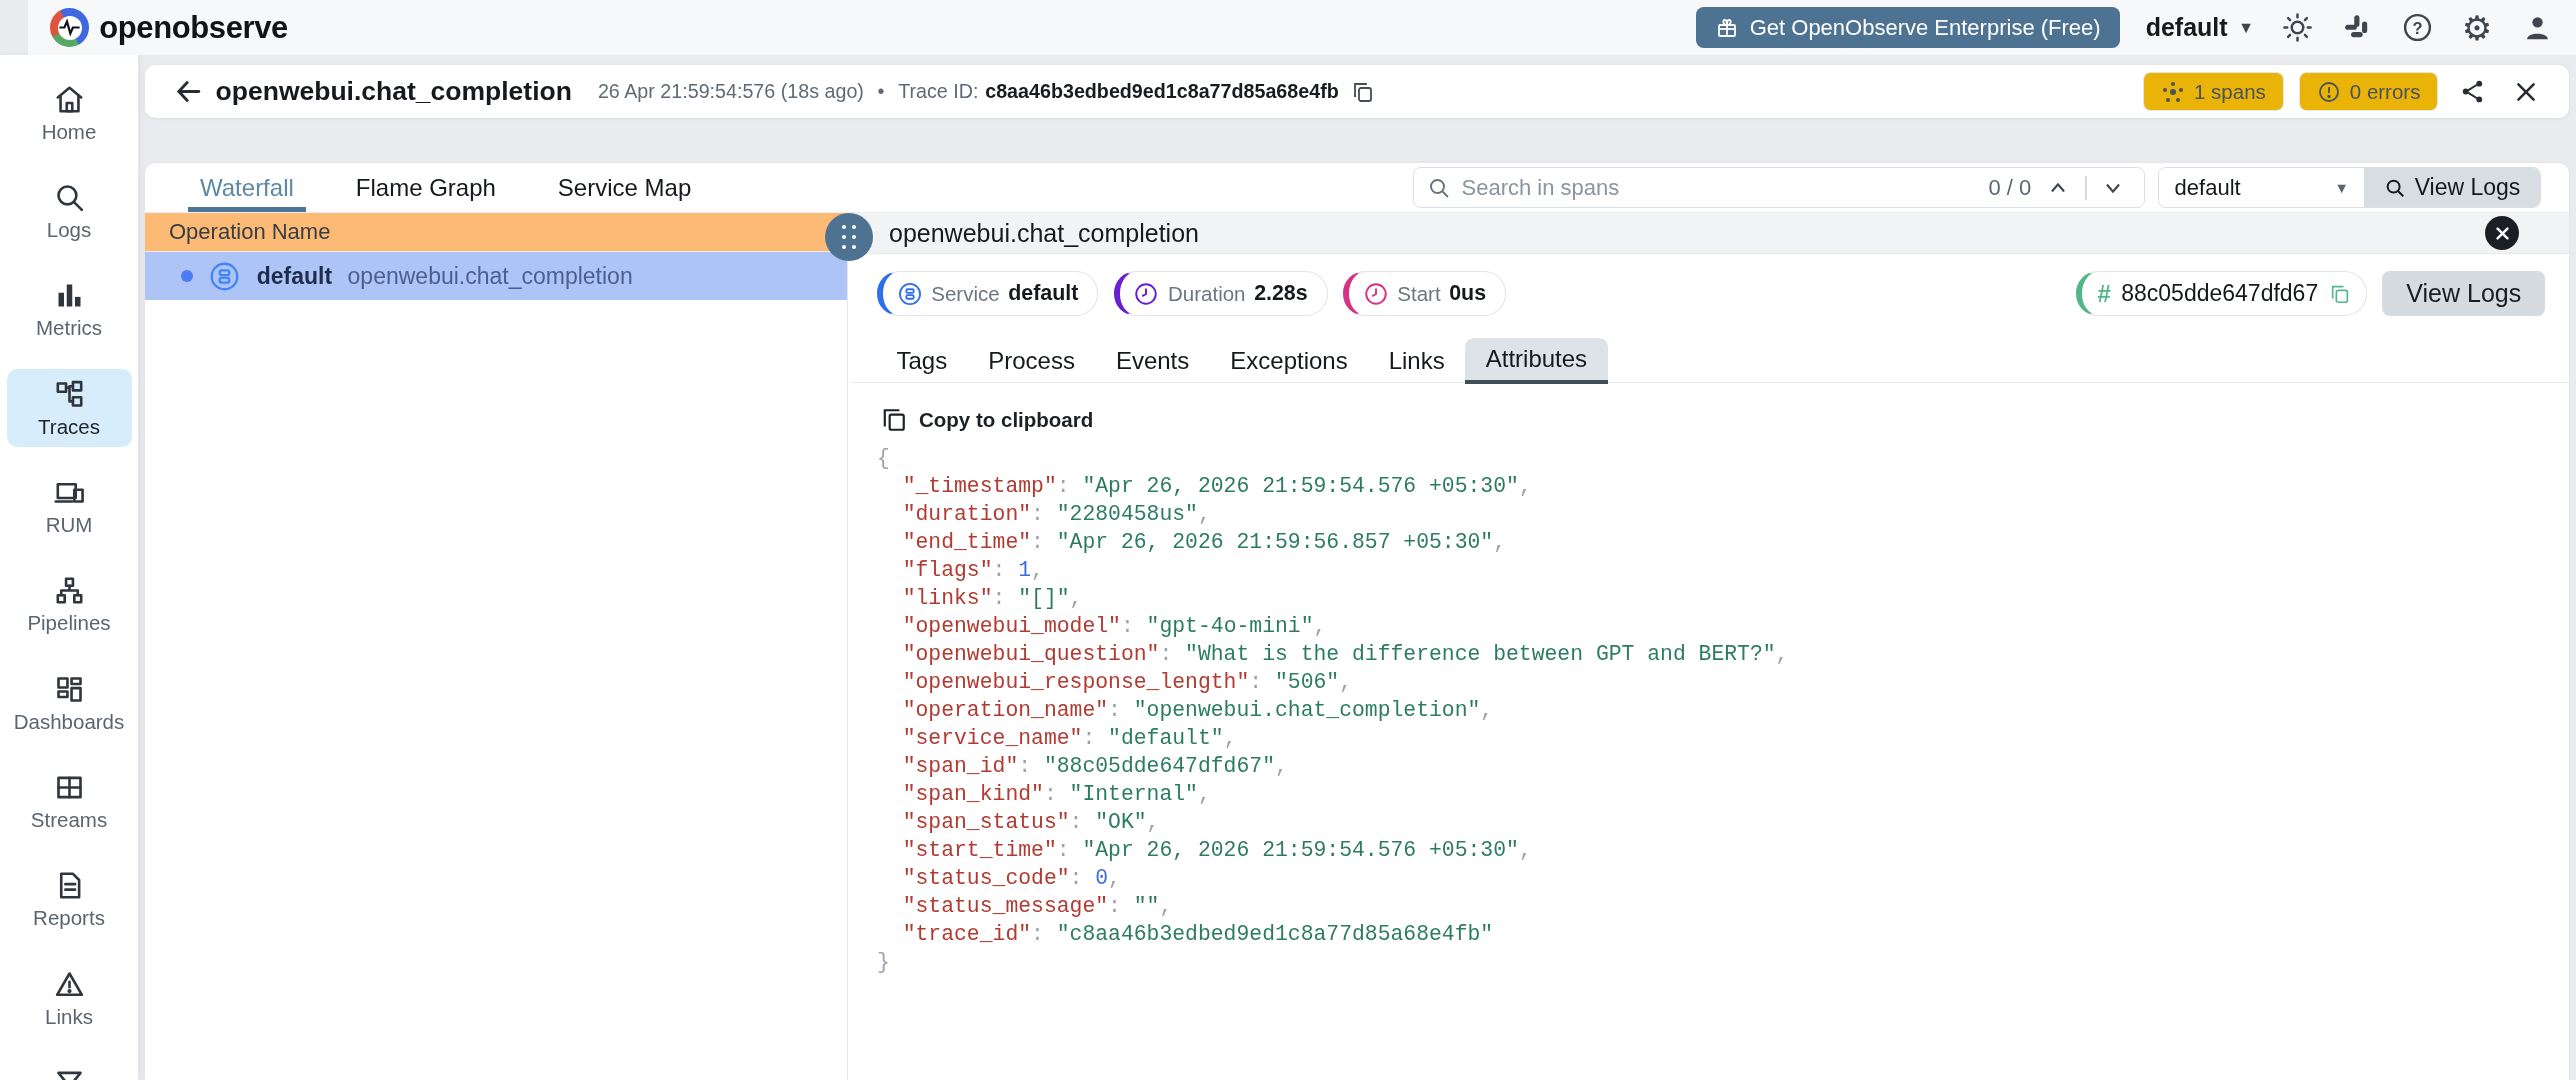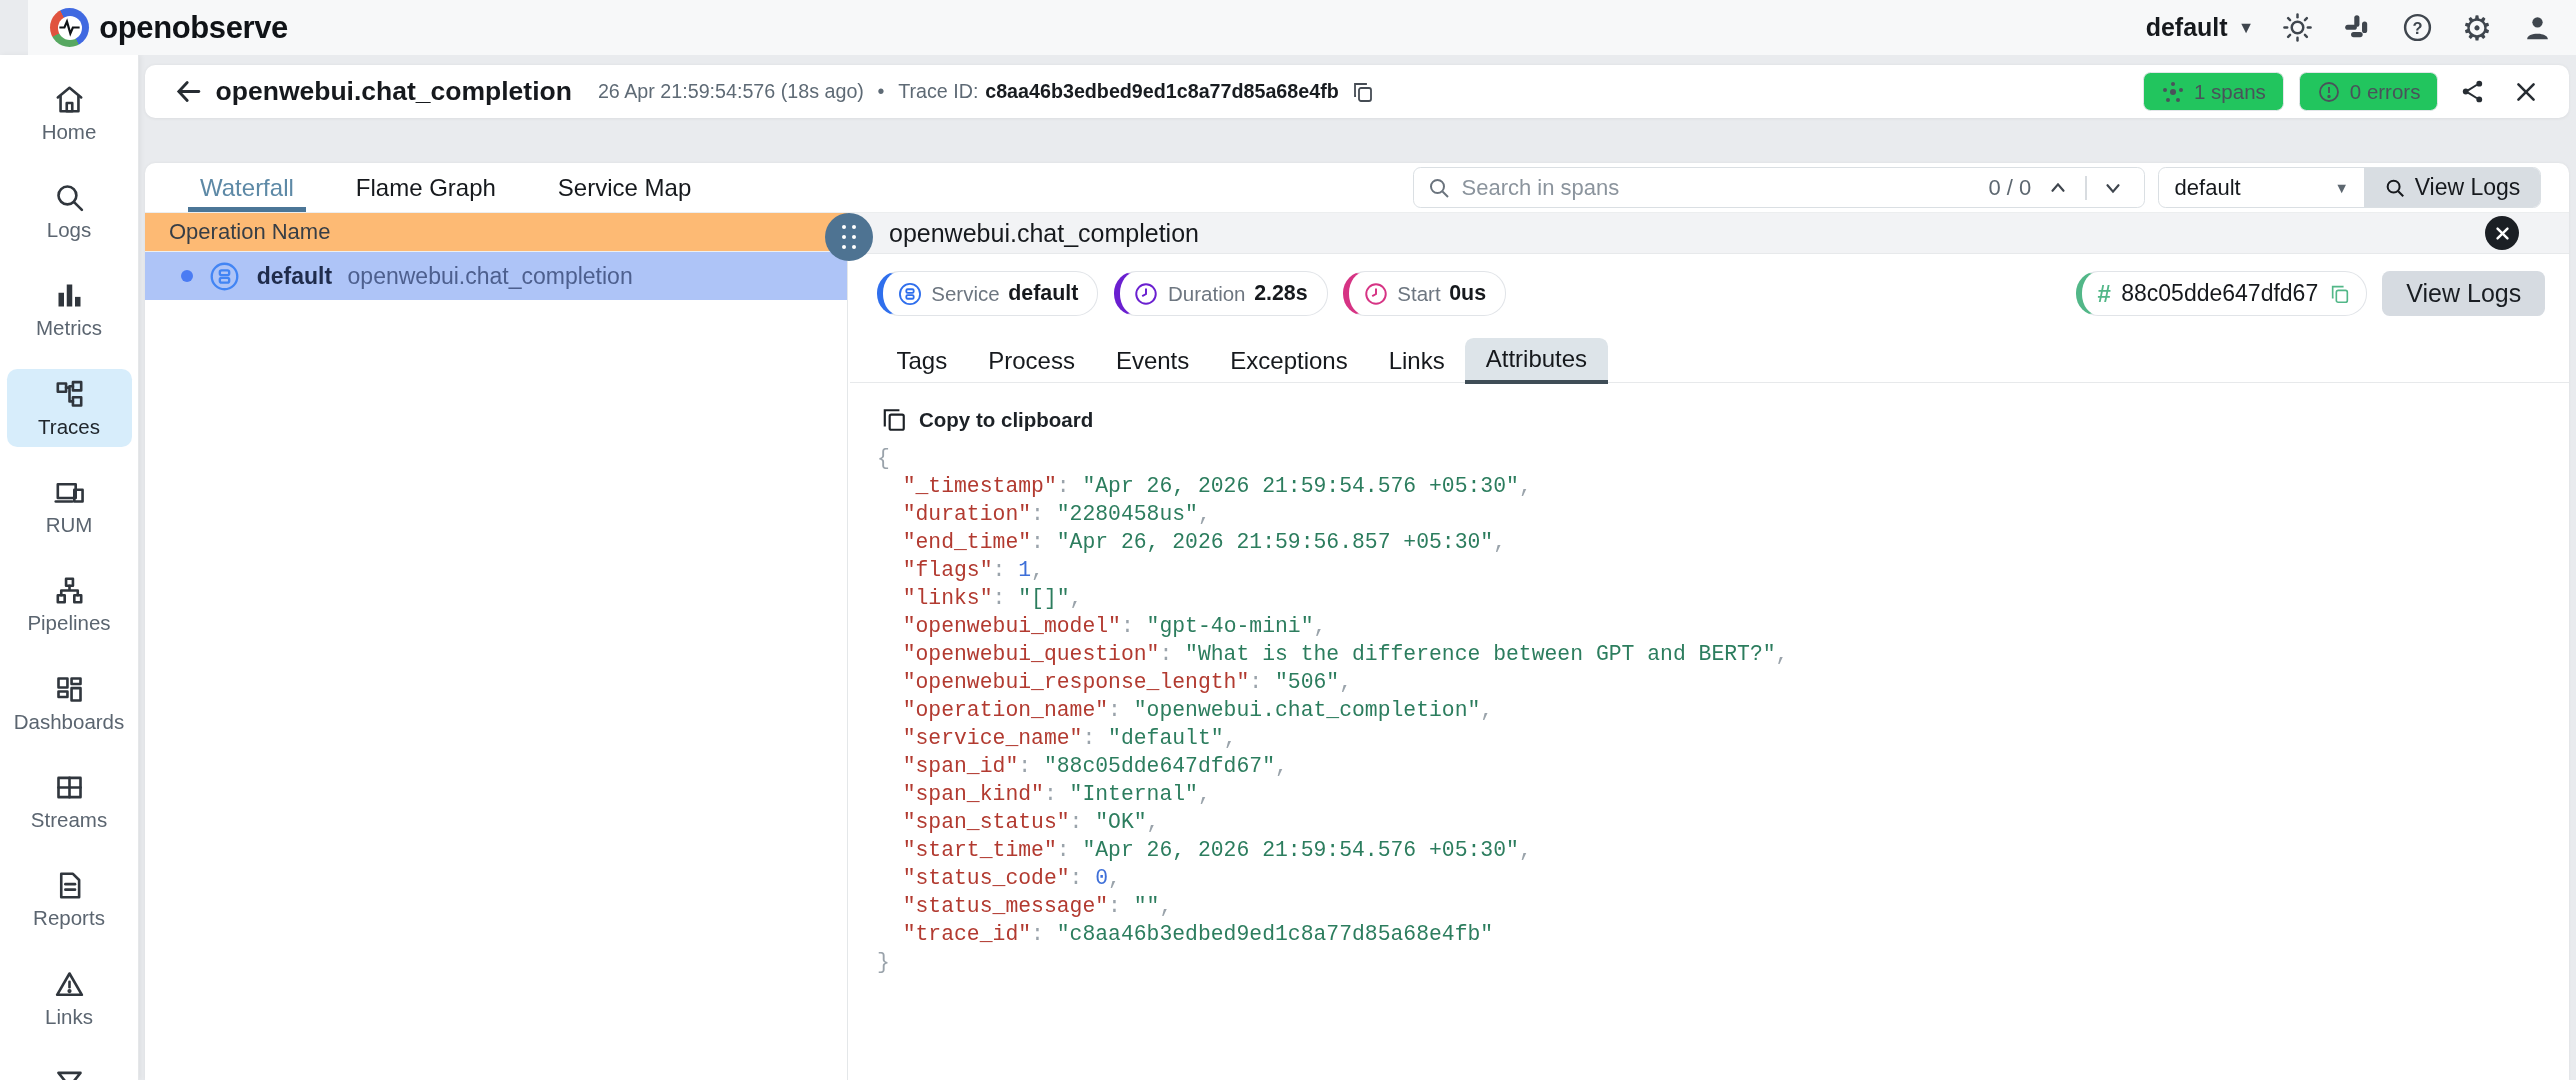--- a/index.html
+++ b/index.html
@@ -47,21 +47,21 @@
   .back-btn { background:none; border:none; width:38px; height:38px; color:#272d33; cursor:pointer;
     display:flex; align-items:center; justify-content:center; }
   .trace-title { font-size:26.5px; font-weight:bold; margin-left:8.6px; }
   .trace-ts { font-size:19.7px; color:#5e6a75; margin-left:26px; }
   .dot-sep { color:#5e6a75; margin:0 13.7px; font-size:19.7px; }
   .traceid-label { font-size:19.7px; color:#5e6a75; }
   .traceid-value { font-size:19.7px; font-weight:bold; color:#181c20; margin-left:6.8px; }
   .copy-sm { background:none; border:none; color:#454c54; margin-left:12px; cursor:pointer; }
   .hdr-right { margin-left:auto; display:flex; align-items:center; gap:15.4px; }
   .badge { display:flex; align-items:center; gap:8.6px; height:39px; padding:0 17px;
-    border:1.7px solid #e3e6e9; border-radius:7.7px; font-size:20.5px; color:#4a525a; background:#22c55e; }
+    border:1.7px solid #e3e6e9; border-radius:7.7px; font-size:20.5px; color:#4a525a; background:#eab308; }
   .icon-plain { background:none; border:none; color:#272d33; cursor:pointer; width:38px; height:38px;
     display:flex; align-items:center; justify-content:center; }
 
   
   .main-card { position:absolute; left:145px; top:163px; right:6.8px; bottom:0; background:#fff;
     border-radius:10.3px 10.3px 0 0; box-shadow:0 0.9px 3.4px rgba(0,0,0,.06); overflow:hidden; }
   .toolbar-row { position:relative; height:50px; border-bottom:1.7px solid #eceeef;
     display:flex; align-items:center; }
   .view-tabs { display:flex; height:100%; padding-left:24px; }
   .vtab { position:relative; display:flex; align-items:center; padding:0 31px; font-size:24px;
@@ -152,20 +152,31 @@
   <header class="topbar">
     <div class="logo">
       <span class="logo-ring">
         <svg class="logo-pulse" viewBox="0 0 32 32" fill="none" stroke="#101317" stroke-width="2.6">
           <polyline points="4,16 10,16 13,9 17,23 20,16 28,16"></polyline>
         </svg>
       </span>
       <span class="logo-text">openobserve</span>
     </div>
     <div class="topbar-right">
+      <button class="enterprise-btn">
+        <span>
+          <svg width="24" height="24" viewBox="0 0 24 24" fill="none" stroke="#fff" stroke-width="1.8">
+            <rect x="4" y="9" width="16" height="11" rx="1"></rect>
+              <line x1="4" y1="13" x2="20" y2="13"></line>
+            <line x1="12" y1="9" x2="12" y2="20"></line>
+              <path d="M12 9 C8 9 7 4 10 4 C12 4 12 8 12 9 C12 8 12 4 14 4 C17 4 16 9 12 9 Z"></path>
+          </svg>
+        </span>
+        <span>Get OpenObserve Enterprise (Free)</span>
+      </button>
       <div class="org-select">
         <span>default</span>
         <span class="org-caret">▼</span>
       </div>
       <button class="tb-icon">
         <span>
           <svg width="33" height="33" viewBox="0 0 24 24" fill="none" stroke="currentColor" stroke-width="1.8" stroke-linecap="round">
             <circle cx="12" cy="12" r="4.2"></circle>
             <line x1="12" y1="2.5" x2="12" y2="4.5"></line>
               <line x1="12" y1="19.5" x2="12" y2="21.5"></line>

